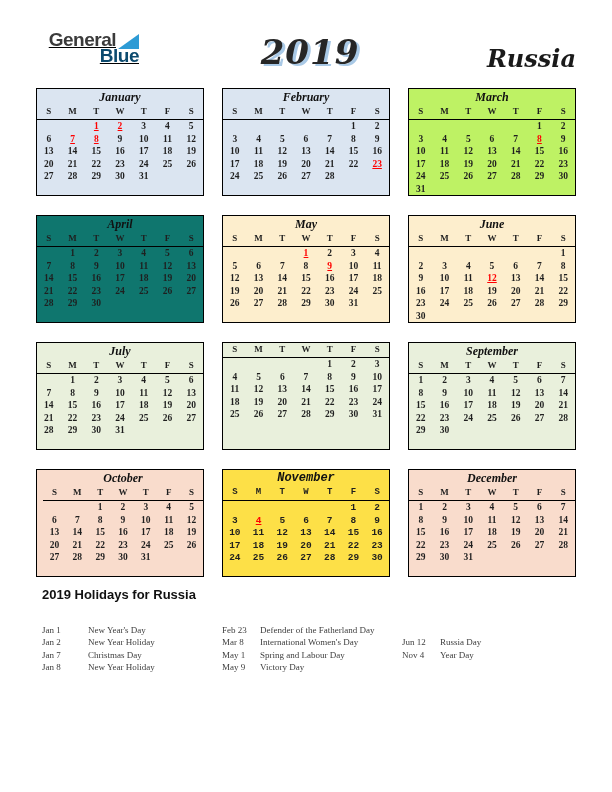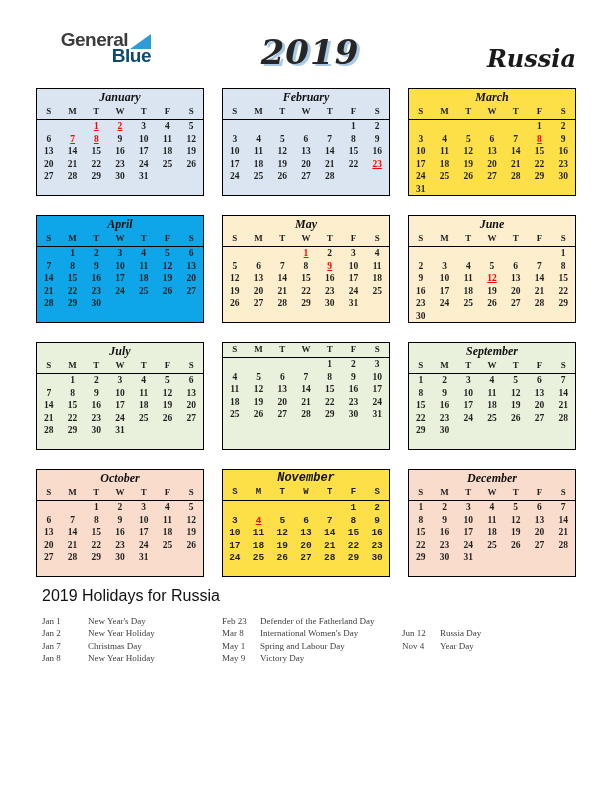--- a/index.html
+++ b/index.html
@@ -4,21 +4,21 @@
 <style>
   html,body{margin:0;padding:0;}
   body{
     width:612px;height:792px;
     background:#ffffff;
     position:relative;
     overflow:hidden;
     font-family:"Liberation Serif", serif;
   }
   
-  .logo{position:absolute;left:56px;top:30px;width:95px;}
+  .logo{position:absolute;left:44px;top:30px;width:95px;text-decoration:underline;}
   .logo-top{display:flex;align-items:flex-end;justify-content:flex-end;}
   .logo-general{
     font-family:"Liberation Sans", sans-serif;
     font-size:19px;font-weight:600;color:#3b3b3b;
     letter-spacing:-0.5px;line-height:1;
   }
   .logo-triangle{
     width:21px;height:15px;margin-left:2px;
     clip-path:polygon(100% 0,100% 100%,0 100%);
   }
@@ -66,22 +66,22 @@
   .week-row{display:grid;grid-template-columns:repeat(7,1fr);height:12.5px;}
   .day-cell{
     text-align:center;font-size:9.5px;font-weight:bold;
     line-height:13px;color:#1f1f1f;
   }
   .day-cell.holiday{text-decoration:underline;}
   
   .holidays{position:absolute;left:42px;top:587px;width:540px;}
   .holidays-title{
     font-family:"Liberation Sans", sans-serif;
-    font-size:16px;font-weight:normal;color:#111;
-    margin-bottom:10px;
+    font-size:13px;font-weight:bold;color:#111;
+    margin-bottom:22px;
   }
   .holiday-cols{display:flex;align-items:center;}
   .holiday-col{width:180px;}
   .holiday-col:last-child{width:auto;}
   .holiday-row{display:flex;font-size:9px;line-height:12.3px;color:#404040;}
   .holiday-date{width:38px;flex-shrink:0;}
   .holiday-col:first-child .holiday-date{width:46px;}
   .holiday-name{flex:1;}
 </style>
 </head>
@@ -206,21 +206,21 @@
       <div class="week-row">
         <span class="day-cell">24</span>
         <span class="day-cell">25</span>
         <span class="day-cell">26</span>
         <span class="day-cell">27</span>
         <span class="day-cell">28</span>
         <span class="day-cell"></span>
         <span class="day-cell"></span>
       </div>
     </div>
-    <div class="month-block" style="background-color: #fde047;">
+    <div class="month-block" style="background-color: #bef264;">
       <div class="month-title">March</div>
       <div class="weekday-row">
         <span class="weekday-cell">S</span>
         <span class="weekday-cell">M</span>
         <span class="weekday-cell">T</span>
         <span class="weekday-cell">W</span>
         <span class="weekday-cell">T</span>
         <span class="weekday-cell">F</span>
         <span class="weekday-cell">S</span>
       </div>
@@ -272,21 +272,21 @@
       <div class="week-row">
         <span class="day-cell">31</span>
         <span class="day-cell"></span>
         <span class="day-cell"></span>
         <span class="day-cell"></span>
         <span class="day-cell"></span>
         <span class="day-cell"></span>
         <span class="day-cell"></span>
       </div>
     </div>
-    <div class="month-block" style="background-color: #0ea5e9;">
+    <div class="month-block" style="background-color: #0f766e;">
       <div class="month-title">April</div>
       <div class="weekday-row">
         <span class="weekday-cell">S</span>
         <span class="weekday-cell">M</span>
         <span class="weekday-cell">T</span>
         <span class="weekday-cell">W</span>
         <span class="weekday-cell">T</span>
         <span class="weekday-cell">F</span>
         <span class="weekday-cell">S</span>
       </div>
@@ -622,21 +622,21 @@
       <div class="week-row">
         <span class="day-cell">29</span>
         <span class="day-cell">30</span>
         <span class="day-cell"></span>
         <span class="day-cell"></span>
         <span class="day-cell"></span>
         <span class="day-cell"></span>
         <span class="day-cell"></span>
       </div>
     </div>
-    <div class="month-block" style="background-color: rgb(249, 220, 204);">
+    <div class="month-block" style="background-color: rgb(249, 220, 204); padding-left: 6px;">
       <div class="month-title">October</div>
       <div class="weekday-row">
         <span class="weekday-cell">S</span>
         <span class="weekday-cell">M</span>
         <span class="weekday-cell">T</span>
         <span class="weekday-cell">W</span>
         <span class="weekday-cell">T</span>
         <span class="weekday-cell">F</span>
         <span class="weekday-cell">S</span>
       </div>

